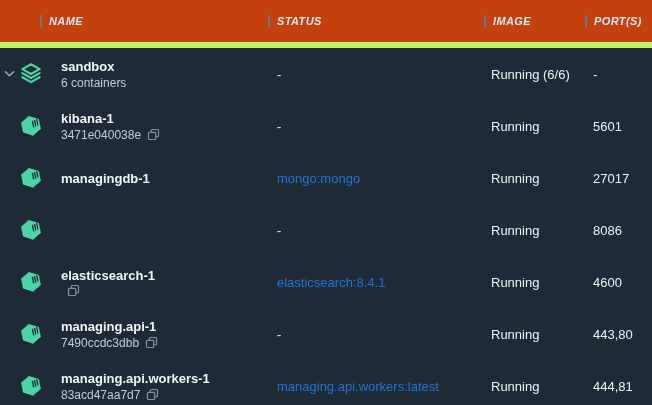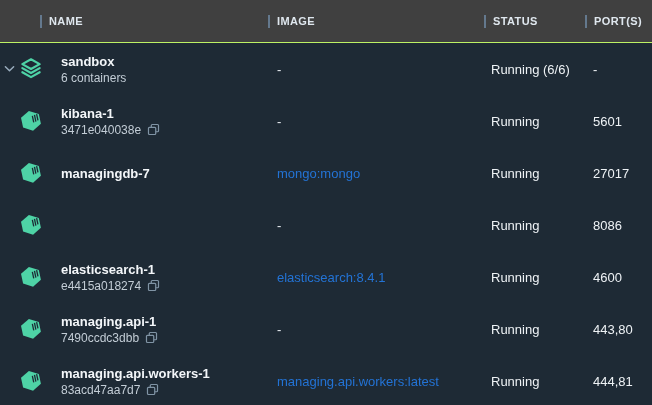--- a/index.html
+++ b/index.html
@@ -9,23 +9,24 @@
     width:652px;height:405px;
     background:#1e2a35;
     overflow:hidden;
     color:#e8edf2;
   }
   
   .thead{
     display:grid;
     grid-template-columns:268px 216px 101px 1fr;
     height:42px;
-    background:#404040;
-    border-bottom:1px solid #bef264;
+    background:#c2410c;
+    border-bottom:6px solid #bef264;
     align-items:center;
+    font-style:italic;
   }
   .th{display:flex;align-items:center;height:100%;}
   .th.name{padding-left:40px;}
   .th .colbar{
     width:2px;height:13px;background:#64798e;flex:0 0 auto;
   }
   .th .collabel{
     margin-left:7px;
     font-size:11px;font-weight:700;letter-spacing:.4px;
     color:#dfe7ee;white-space:nowrap;
@@ -64,25 +65,25 @@
 
 <div class="app">
 
   <div class="thead">
     <div class="th name">
       <span class="colbar"></span>
       <span class="collabel">NAME</span>
     </div>
     <div class="th">
       <span class="colbar"></span>
-      <span class="collabel">IMAGE</span>
+      <span class="collabel">STATUS</span>
     </div>
     <div class="th">
       <span class="colbar"></span>
-      <span class="collabel">STATUS</span>
+      <span class="collabel">IMAGE</span>
     </div>
     <div class="th">
       <span class="colbar"></span>
       <span class="collabel">PORT(S)</span>
     </div>
   </div>
 
   <div class="tbody" id="rows">
   <div class="row group">
     <div class="cell name-cell">
@@ -170,21 +171,21 @@
         <svg class="ic-container" width="26" height="26" viewBox="0 0 24 24">
           <g transform="rotate(-12 12 12)">
             <path d="M12 2.6 L20.4 7.2 V16.4 L12 21.2 L3.6 16.4 V7.2 Z" fill="#4ed3a6"></path>
             <rect x="13.6" y="7.6" width="1.2" height="6.2" fill="#1e2a35"></rect>
             <rect x="15.7" y="7.2" width="1.2" height="6.2" fill="#1e2a35"></rect>
             <rect x="17.8" y="6.8" width="1.2" height="6.0" fill="#1e2a35"></rect>
           </g>
         </svg>
       </span>
       <span class="name-lines">
-        <span class="nm">managingdb-7</span>
+        <span class="nm">managingdb-1</span>
       </span>
     </div>
     <div class="cell image-cell">
       <span class="img-text link">mongo:mongo</span>
     </div>
     <div class="cell status-cell">
       <span>Running</span>
     </div>
     <div class="cell ports-cell">
       <span>27017</span>
@@ -235,21 +236,20 @@
             <path d="M12 2.6 L20.4 7.2 V16.4 L12 21.2 L3.6 16.4 V7.2 Z" fill="#4ed3a6"></path>
             <rect x="13.6" y="7.6" width="1.2" height="6.2" fill="#1e2a35"></rect>
             <rect x="15.7" y="7.2" width="1.2" height="6.2" fill="#1e2a35"></rect>
             <rect x="17.8" y="6.8" width="1.2" height="6.0" fill="#1e2a35"></rect>
           </g>
         </svg>
       </span>
       <span class="name-lines">
         <span class="nm">elasticsearch-1</span>
         <span class="sub">
-          <span class="hash">e4415a018274</span>
           <svg class="copy" width="13" height="13" viewBox="0 0 14 14" fill="none">
             <rect x="4.6" y="1.6" width="7.8" height="7.8" rx="1" stroke="#8094a5" stroke-width="1.3"></rect>
             <rect x="1.6" y="4.6" width="7.8" height="7.8" rx="1" fill="#1e2a35" stroke="#8094a5" stroke-width="1.3"></rect>
           </svg>
         </span>
       </span>
     </div>
     <div class="cell image-cell">
       <span class="img-text link">elasticsearch:8.4.1</span>
     </div>

